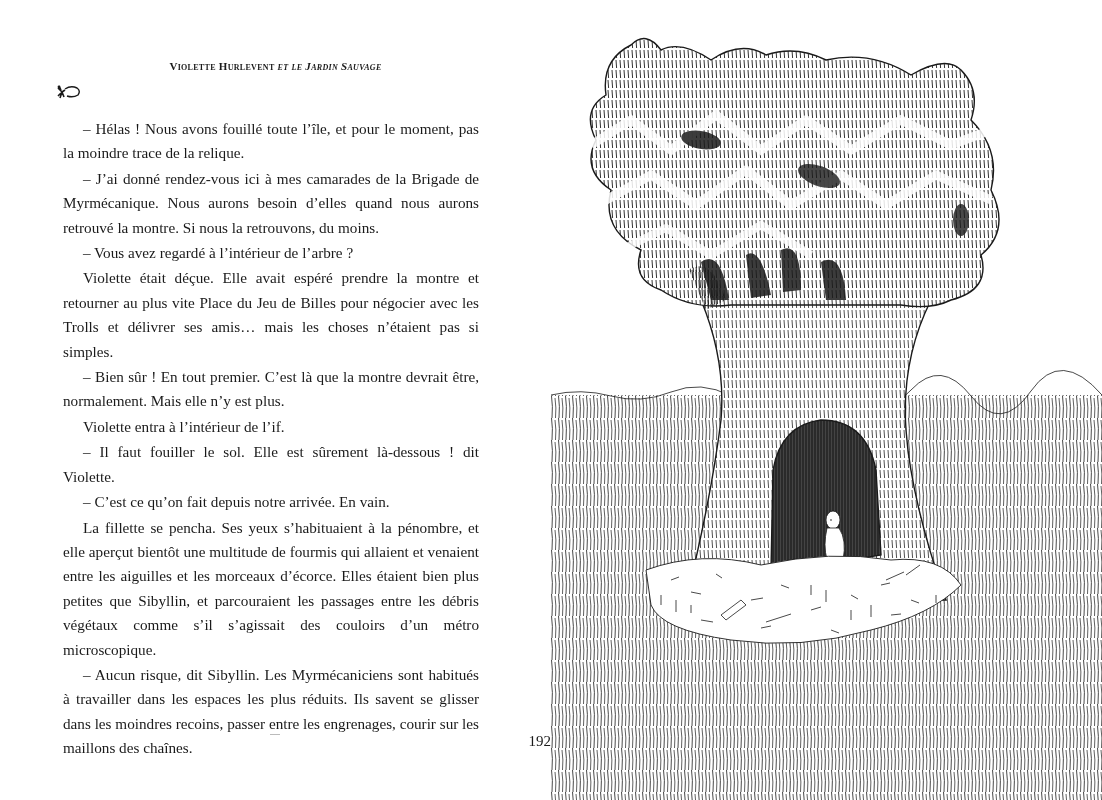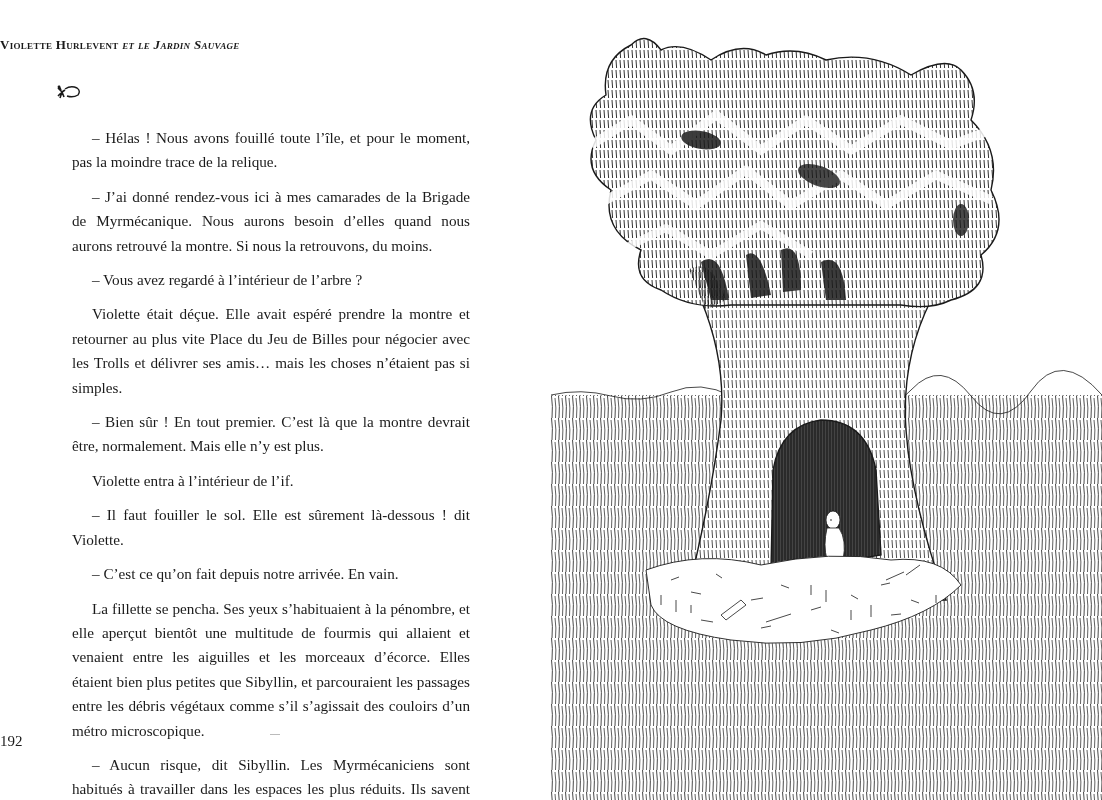--- a/index.html
+++ b/index.html
@@ -4,35 +4,35 @@
 <style>
   html, body { margin: 0; padding: 0; }
   body {
     width: 1102px; height: 800px; background: #ffffff; position: relative; overflow: hidden;
     font-family: "Liberation Serif", "DejaVu Serif", serif; color: #1a1a1a;
   }
   .page-left {
     position: absolute; left: 0; top: 0; width: 551px; height: 800px;
   }
   .running-head {
-    position: absolute; top: 37px; left: 0; width: 551px; text-align: left;
-    font-size: 13px; letter-spacing: 0.3px; font-variant: small-caps; font-weight: bold;
+    position: absolute; top: 60px; left: 0; width: 551px; text-align: center;
+    font-size: 11px; letter-spacing: 0.3px; font-variant: small-caps; font-weight: bold;
   }
   .running-head .it { font-style: italic; font-weight: bold; }
   .ornament {
     position: absolute; left: 56px; top: 84px; width: 26px; height: 18px;
   }
   .body-text {
     position: absolute; left: 62px; top: 116px; width: 418px;
     font-size: 15.2px; line-height: 24.4px; text-align: justify;
   }
-  .body-text p { margin: 10px; text-indent: 20px; }
+  .body-text p { margin: 1px; text-indent: 20px; }
   .body-text em { font-style: italic; }
   .folio {
-    position: absolute; top: 733px; left: 0; width: 551px; text-align: left;
+    position: absolute; top: 733px; left: 0; width: 551px; text-align: right;
     font-size: 15px;
   }
   .folio-rule {
     position: absolute; top: 734px; left: 270px; width: 10px; height: 1px; background: #bbb;
   }
   .page-right {
     position: absolute; left: 551px; top: 0; width: 551px; height: 800px;
   }
   .page-right svg { position: absolute; left: 0; top: 0; }
 </style>

